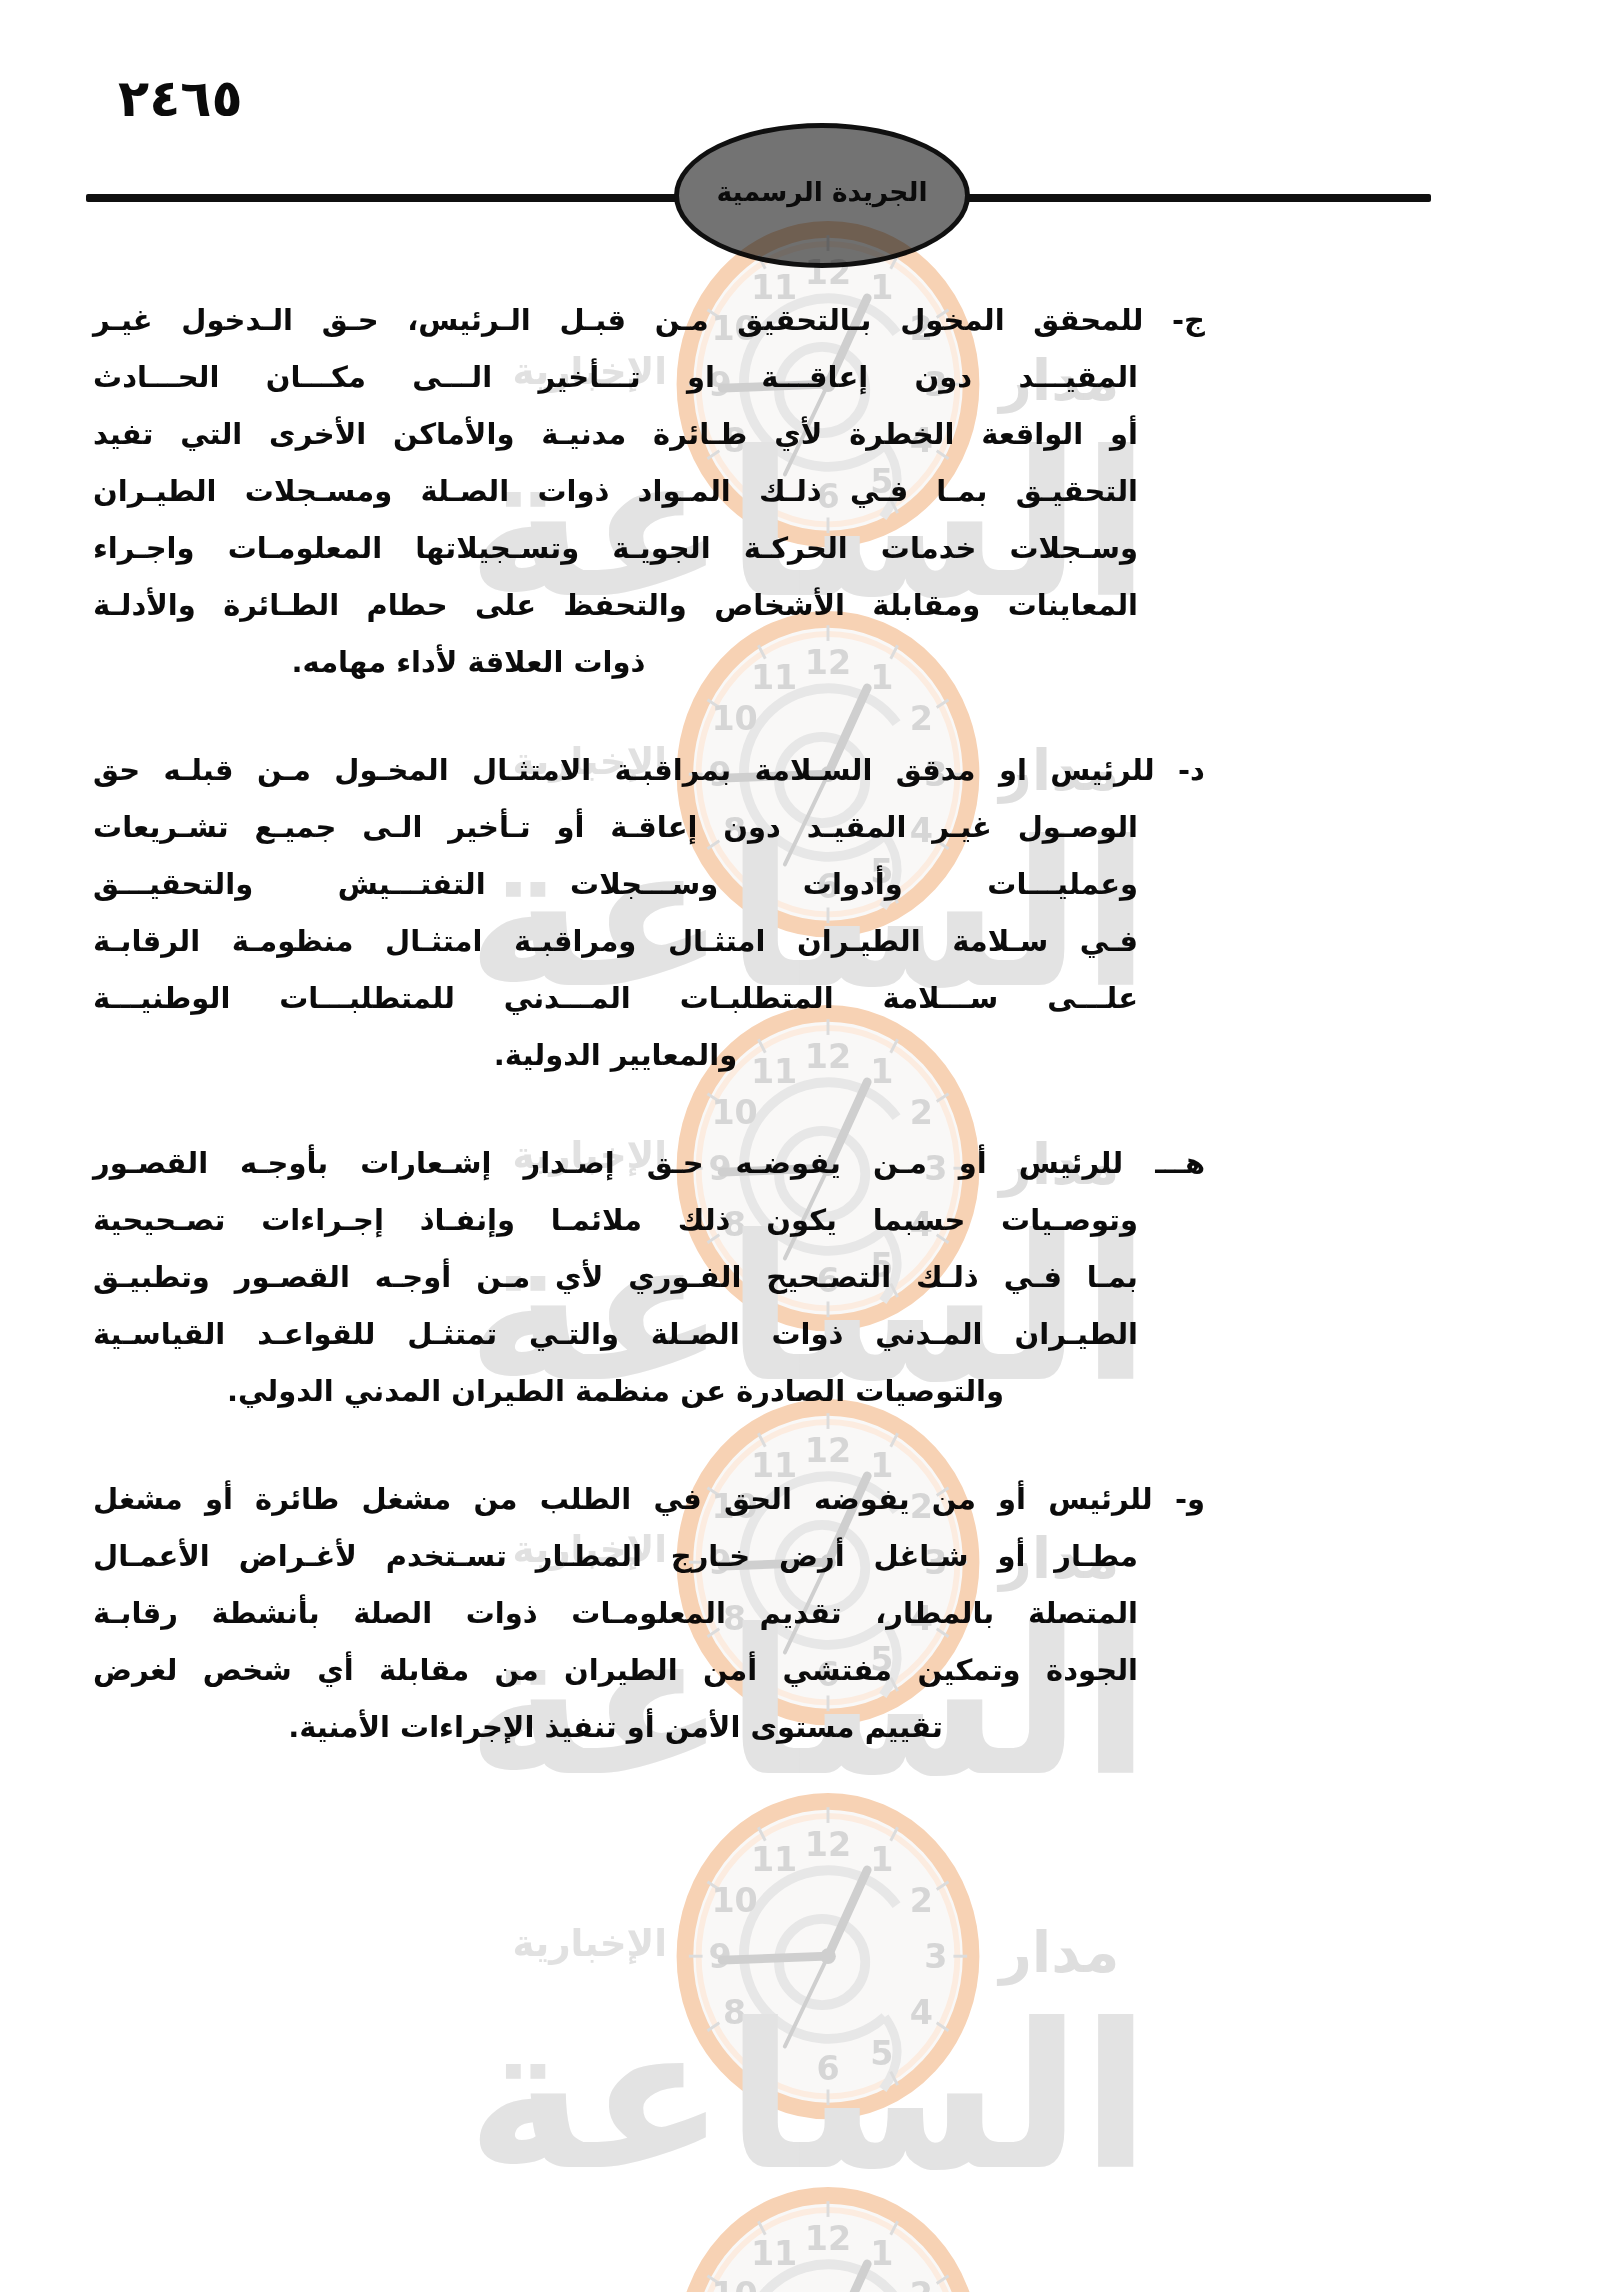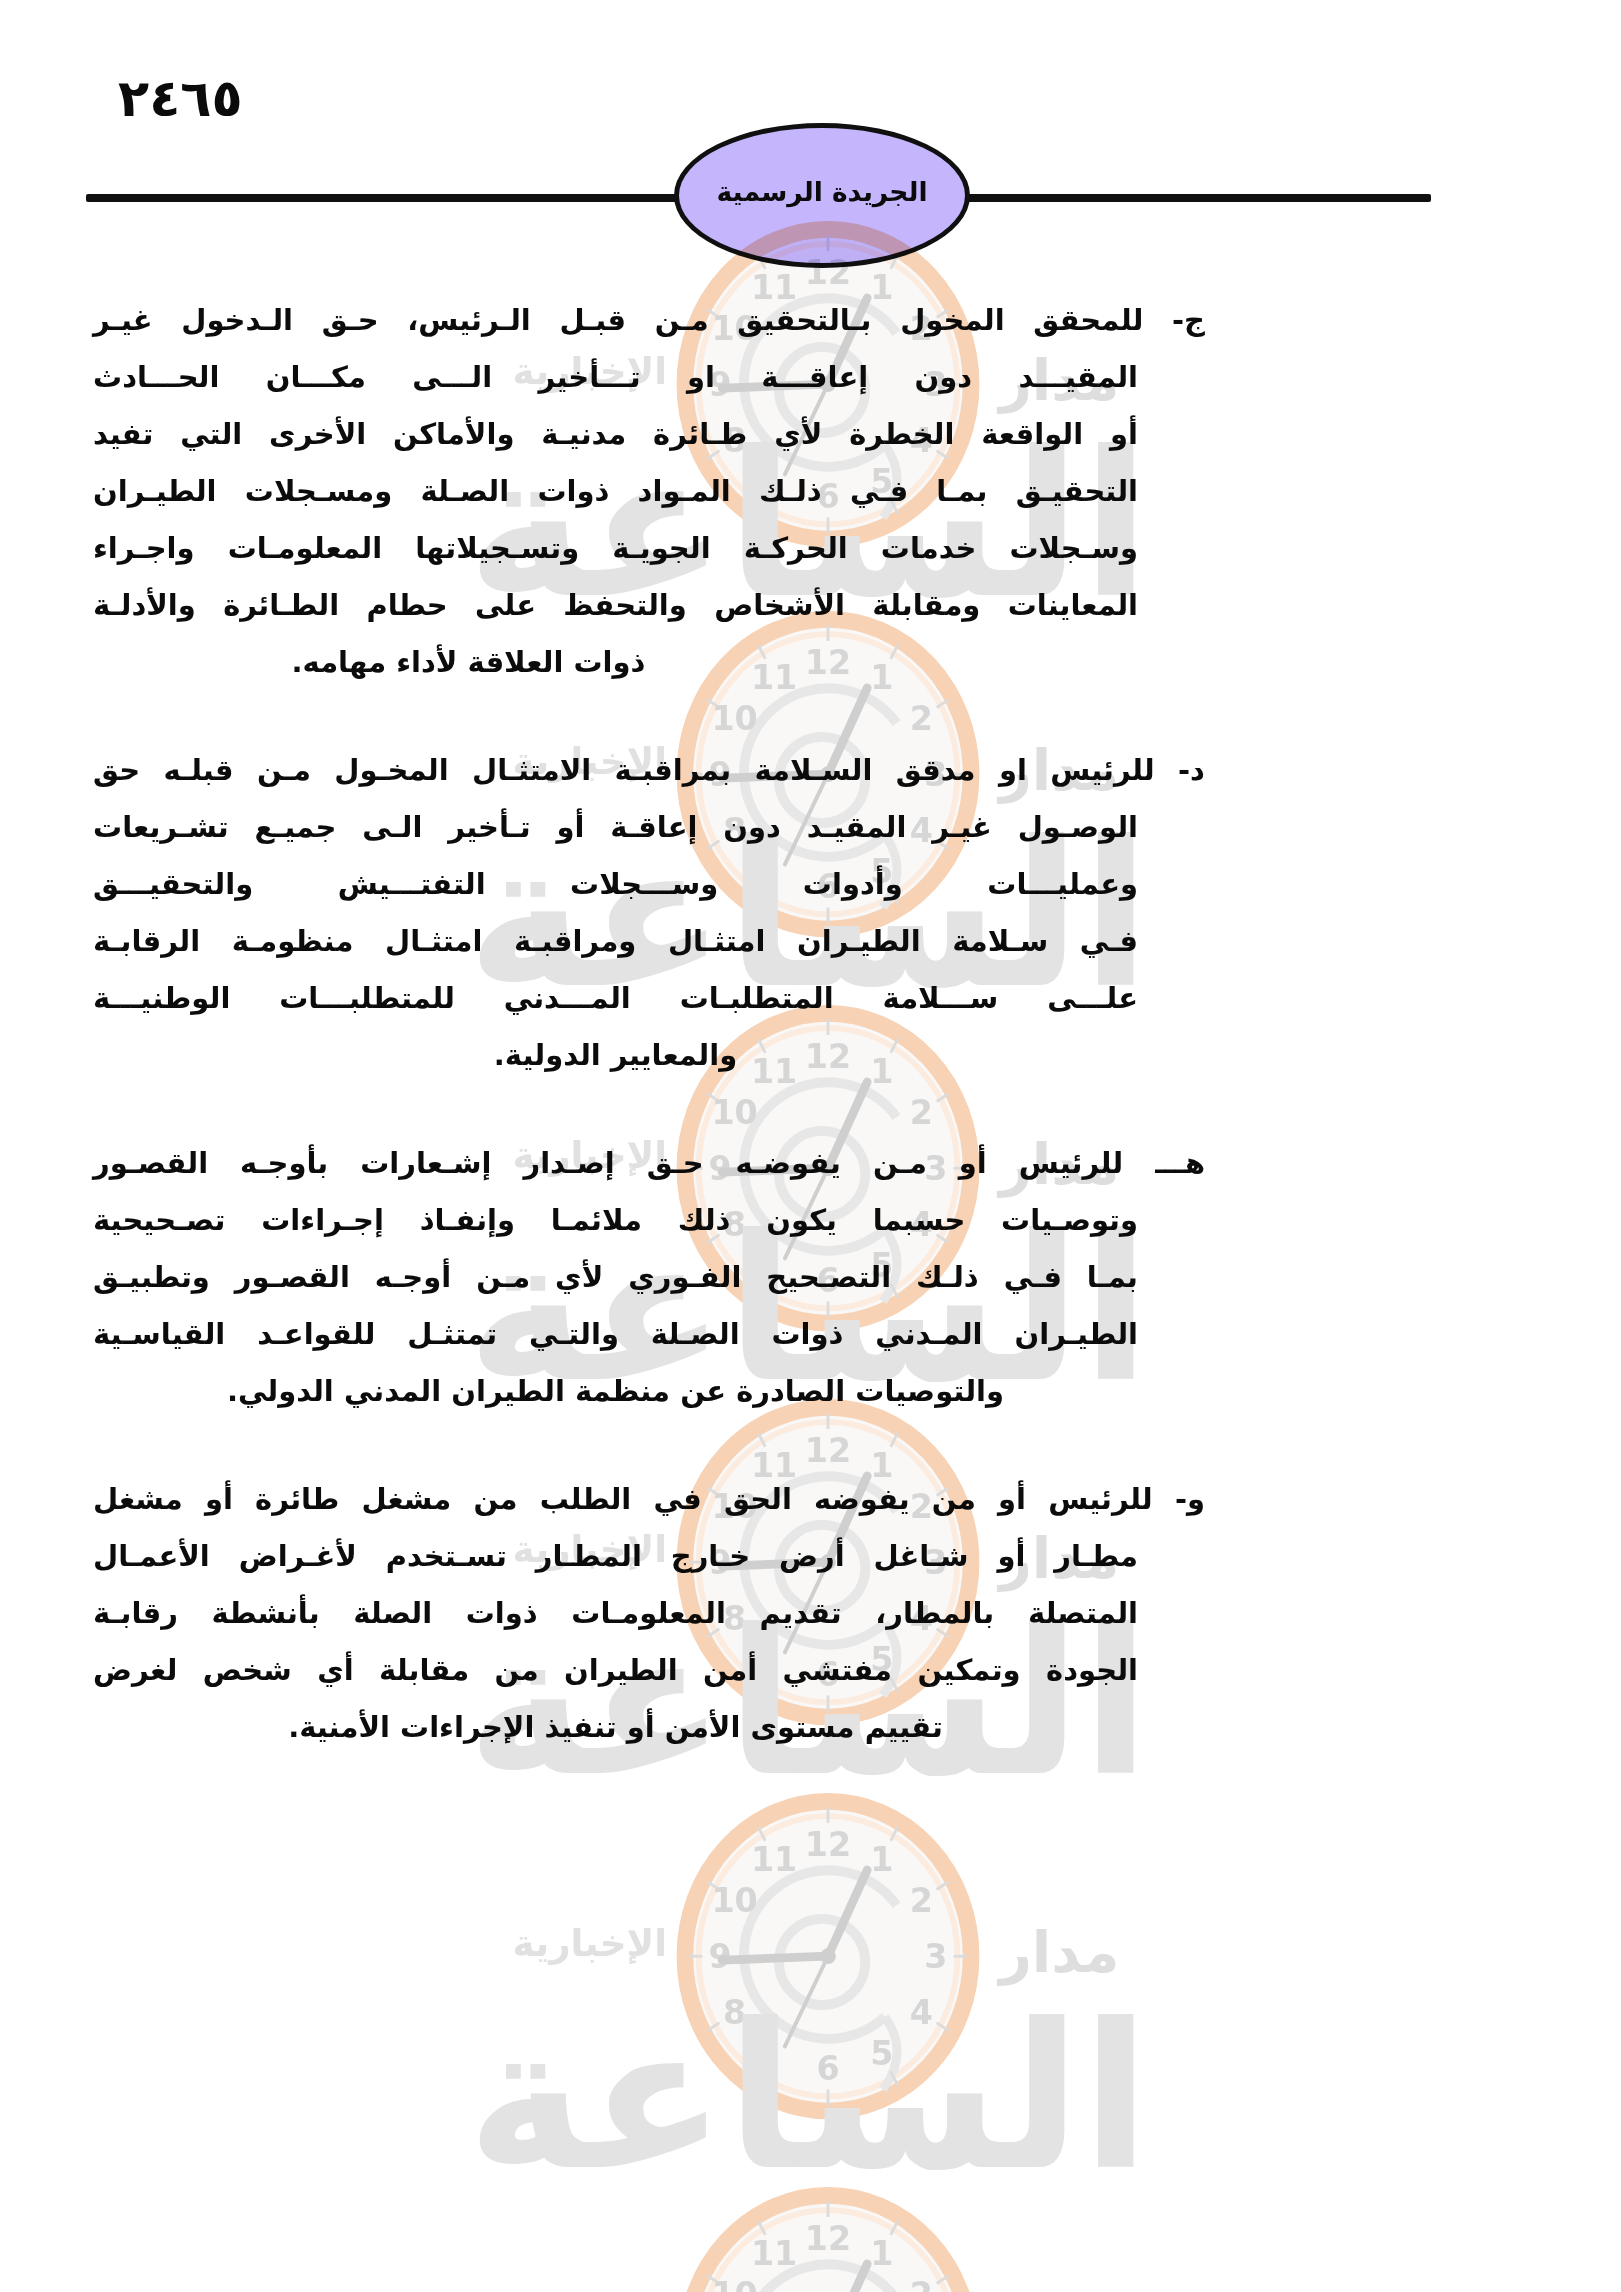--- a/index.html
+++ b/index.html
@@ -13,21 +13,21 @@
   .pagenum{
     position:absolute;left:118px;top:69px;
     font-size:51px;font-weight:bold;color:#0b0b0b;letter-spacing:2px;
   }
   .rule{
     position:absolute;left:86px;top:194px;width:1345px;height:7.8px;
     background:#101010;border-radius:2px;
   }
   .oval{
     position:absolute;left:674px;top:123px;width:296px;height:145px;
-    border:5.9px solid #101010;border-radius:50%;background:#c4b5fd;
+    border:5.9px solid #101010;border-radius:50%;background:#737373;
     display:flex;align-items:center;justify-content:center;box-sizing:border-box;
   }
   .oval span{
     font-size:26.5px;font-weight:bold;color:#0b0b0b;transform:translateY(-3.9px);
     white-space:nowrap;
   }
   .bodytext{
     position:absolute;left:93px;right:416px;top:292px;
     direction:rtl;color:#0c0c0c;
     font-weight:bold;font-size:29px;line-height:57px;

